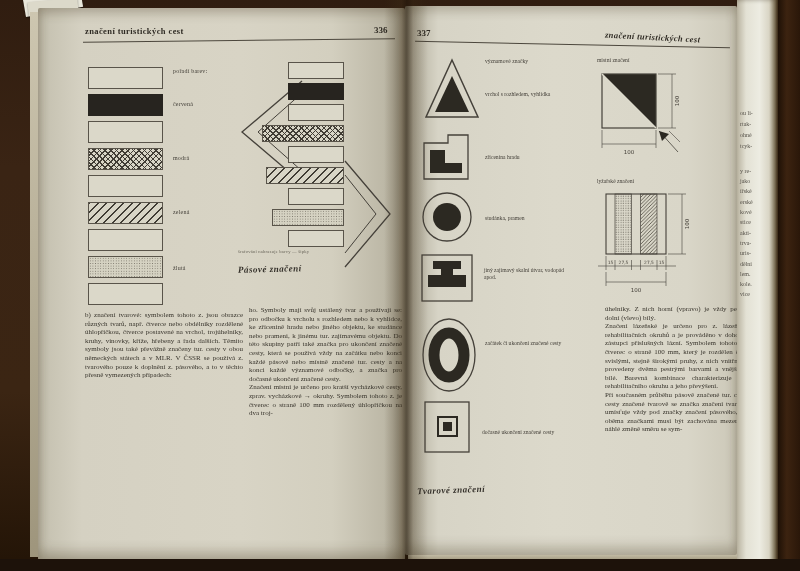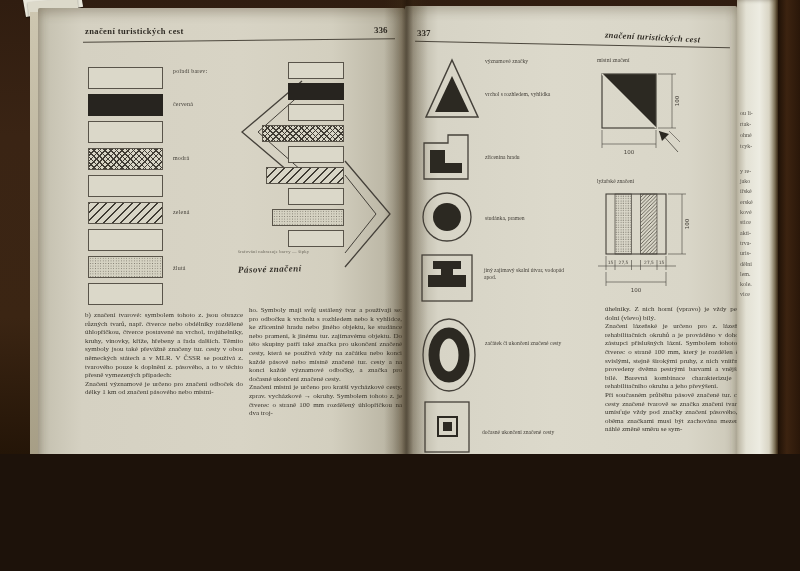--- a/index.html
+++ b/index.html
@@ -1,16 +1,16 @@
 <!DOCTYPE html>
 <html><head>
 <meta charset="utf-8">
 <style>
   html,body{margin:0;padding:0;background:#1d120a;}
-  .scene{position:relative;width:800px;height:454px;overflow:hidden;
+  .scene{position:relative;width:800px;height:559px;overflow:hidden;
          background:linear-gradient(180deg,#301d10 0%,#3a2414 30%,#3b2513 70%,#241507 100%);
          font-family:"Liberation Serif",serif;}
   .abs{position:absolute;}
   .page{position:absolute;z-index:2;border-radius:2px;}
   .page.left{left:38px;top:8px;width:367px;height:552px;
      background:linear-gradient(90deg,#c3bfae 0%,#d5d1c2 12%,#d8d4c5 55%,#d3cfbf 80%,#b4af9d 100%);
      box-shadow:inset 0 6px 10px rgba(70,55,30,.25), inset 0 -8px 12px rgba(70,55,30,.3);}
   .page.right{left:405px;top:6px;width:332px;height:549px;
      background:linear-gradient(90deg,#aaa593 0%,#d7d4c6 10%,#dcd9cb 45%,#d9d6c8 85%,#ccc8b8 100%);
      box-shadow:inset 0 6px 10px rgba(70,55,30,.22), inset 0 -8px 12px rgba(70,55,30,.28);}
@@ -92,21 +92,20 @@
     <div class="bar p-diag" style="left:228px;top:159px;width:78px;height:17px;"></div>
     <div class="bar" style="left:250px;top:180px;width:56px;height:17px;"></div>
     <div class="bar p-stip" style="left:234px;top:201px;width:72px;height:17px;"></div>
     <div class="bar" style="left:250px;top:222px;width:56px;height:17px;"></div>
 
     <div class="note" style="left:200px;top:241px;">šrafování nahrazuje barvy — šipky</div>
     <div class="cap" style="left:200px;top:256px;transform:rotate(-1.5deg);">Pásové značení</div>
 
     <div class="col" style="left:47px;top:303px;width:158px;">
       <p>b) značení tvarové: symbolem tohoto z. jsou obrazce různých tvarů, např. čtverce nebo obdélníky rozdělené úhlopříčkou, čtverce postavené na vrchol, trojúhelníky, kruhy, vinovky, kříže, hřebeny a řada dalších. Těmito symboly jsou také převážně značeny tur. cesty v obou německých státech a v MLR. V ČSSR se používá z. tvarového pouze k doplnění z. pásového, a to v těchto přesně vymezených případech:</p>
-      <p>Značení významové je určeno pro značení odboček do délky 1 km od značení pásového nebo místní-</p>
     </div>
     <div class="col" style="left:211px;top:298px;width:153px;">
       <p>ho. Symboly mají svůj ustálený tvar a používají se: pro odbočku k vrcholu s rozhledem nebo k vyhlídce, ke zřícenině hradu nebo jiného objektu, ke studánce nebo prameni, k jinému tur. zajímavému objektu. Do této skupiny patří také značka pro ukončení značené cesty, která se používá vždy na začátku nebo konci každé pásově nebo místně značené tur. cesty a na konci každé významové odbočky, a značka pro dočasné ukončení značené cesty.</p>
       <p>Značení místní je určeno pro kratší vycházkové cesty, zprav. vycházkové → okruhy. Symbolem tohoto z. je čtverec o straně 100 mm rozdělený úhlopříčkou na dva troj-</p>
     </div>
   </div>
 
   <div class="page right">
     <div class="pgnum" style="left:12px;top:22px;">337</div>
     <div class="hdr" style="left:200px;top:26px;font-style:italic;transform:rotate(3deg);">značení turistických cest</div>

